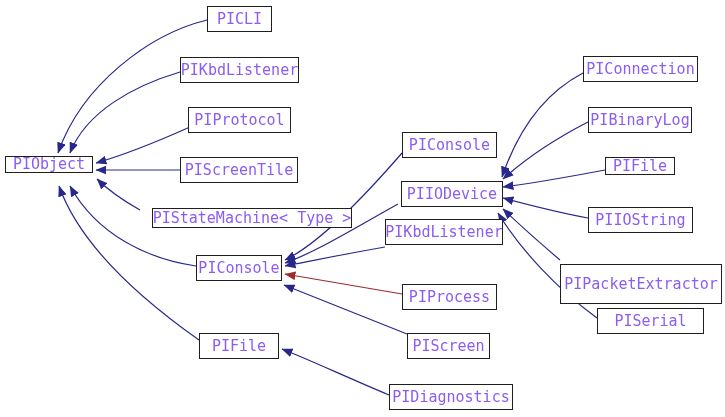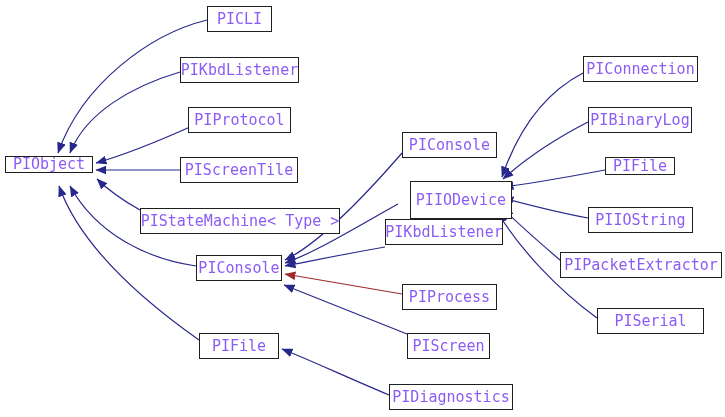--- a/index.html
+++ b/index.html
@@ -76,29 +76,29 @@
         <path d="M 560 260 C 540 243, 522 227, 503 209" class="edge" stroke="#28288c" marker-end="url(#arrow-public)"></path>
         <path d="M 597 318 C 557 289, 520 249, 498 213" class="edge" stroke="#28288c" marker-end="url(#arrow-public)"></path>
       </g>
   </svg>
 
   <div class="node" id="n-piobject" style="left:5px;   top:156px; width:88px;  height:17px">PIObject</div>
   <div class="node" id="n-picli" style="left:207px; top:6px;   width:65px;  height:26px">PICLI</div>
   <div class="node" id="n-piconnection" style="left:180px; top:57px;  width:119px; height:26px">PIKbdListener</div>
   <div class="node" id="n-piprotocol" style="left:188px; top:107px; width:103px; height:26px">PIProtocol</div>
   <div class="node" id="n-piscreentile" style="left:180px; top:157px; width:118px; height:26px">PIScreenTile</div>
-  <div class="node" id="n-pistatemachine" style="left:140px; top:208px; width:200px; height:26px">PIStateMachine&lt; Type &gt;</div>
+  <div class="node" id="n-pistatemachine" style="left:152px; top:208px; width:200px; height:20px">PIStateMachine&lt; Type &gt;</div>
   <div class="node" id="n-pithread" style="left:196px; top:255px; width:86px;  height:26px">PIConsole</div>
   <div class="node" id="n-pitimer" style="left:199px; top:333px; width:80px;  height:26px">PIFile</div>
   <div class="node" id="n-piconsole" style="left:402px; top:132px; width:95px;  height:26px">PIConsole</div>
-  <div class="node" id="n-piiodevice" style="left:410px; top:181px; width:102px; height:38px">PIIODevice</div>
+  <div class="node" id="n-piiodevice" style="left:401px; top:181px; width:102px; height:26px">PIIODevice</div>
   <div class="node" id="n-pikbdlistener" style="left:385px; top:219px; width:118px; height:26px">PIKbdListener</div>
   <div class="node" id="n-piprocess" style="left:402px; top:284px; width:95px;  height:26px">PIProcess</div>
   <div class="node" id="n-piscreen" style="left:407px; top:333px; width:83px;  height:26px">PIScreen</div>
   <div class="node" id="n-pidiagnostics" style="left:389px; top:384px; width:124px; height:26px">PIDiagnostics</div>
   <div class="node" id="n-pibinarylog" style="left:583px; top:56px;  width:115px; height:26px">PIConnection</div>
   <div class="node" id="n-piethernet" style="left:588px; top:107px; width:104px; height:26px">PIBinaryLog</div>
   <div class="node" id="n-pifile" style="left:605px; top:157px; width:70px;  height:18px">PIFile</div>
   <div class="node" id="n-piiostring" style="left:588px; top:207px; width:105px; height:26px">PIIOString</div>
-  <div class="node" id="n-pipacketextractor" style="left:560px; top:252px; width:162px; height:26px">PIPacketExtractor</div>
+  <div class="node" id="n-pipacketextractor" style="left:560px; top:264px; width:162px; height:40px">PIPacketExtractor</div>
   <div class="node" id="n-piserial" style="left:597px; top:308px; width:107px;  height:26px">PISerial</div>
 
 </div>
 
 </body></html>

